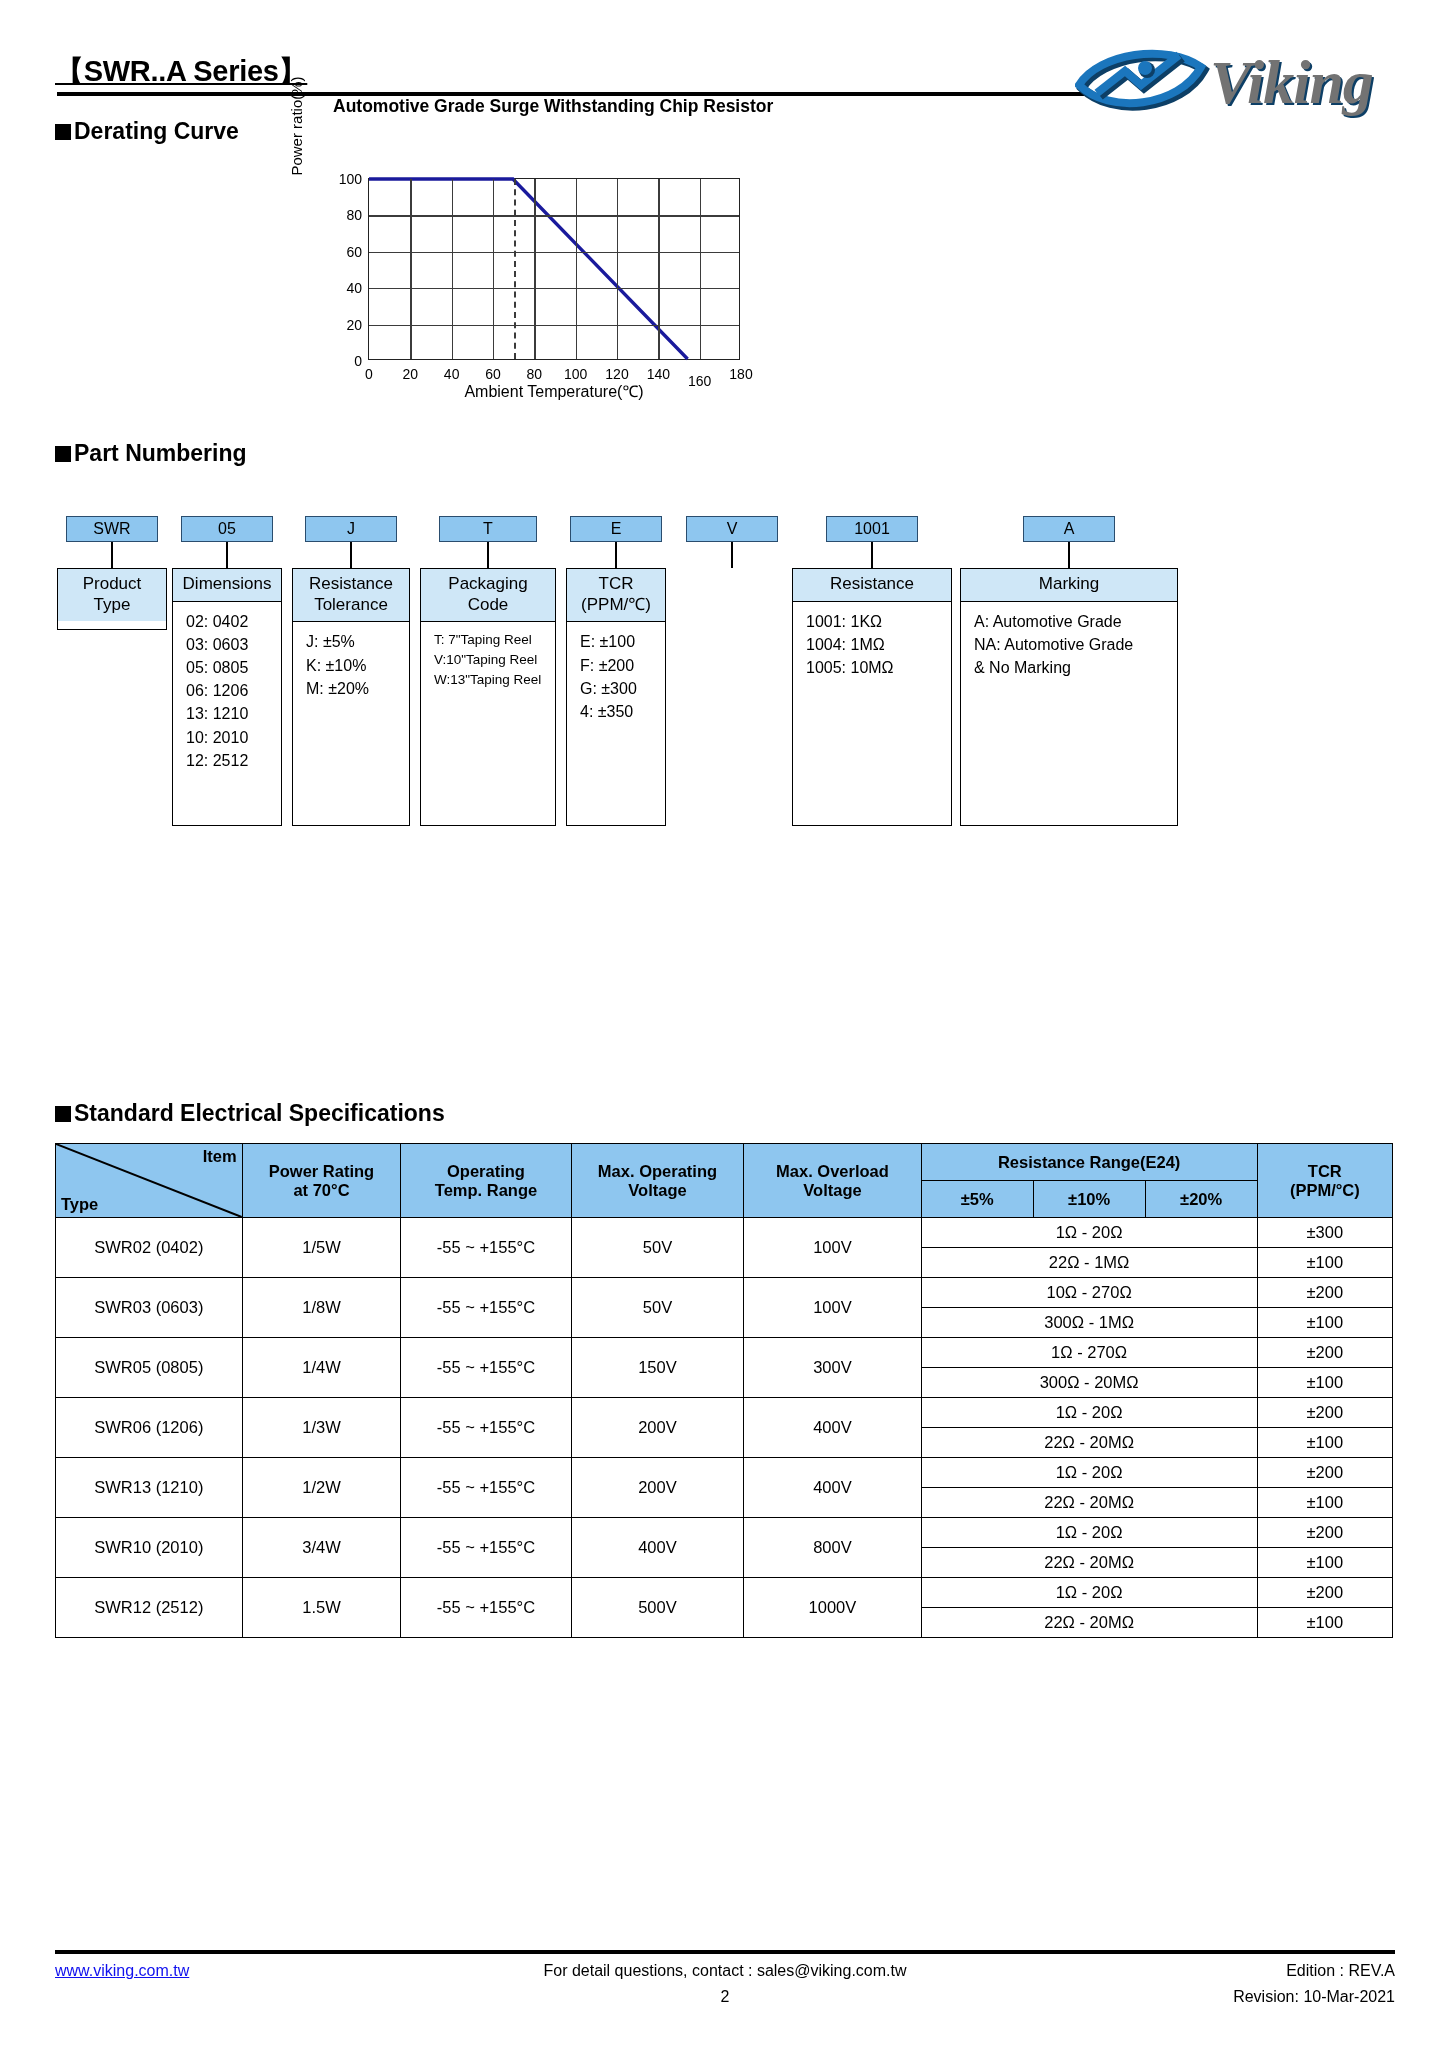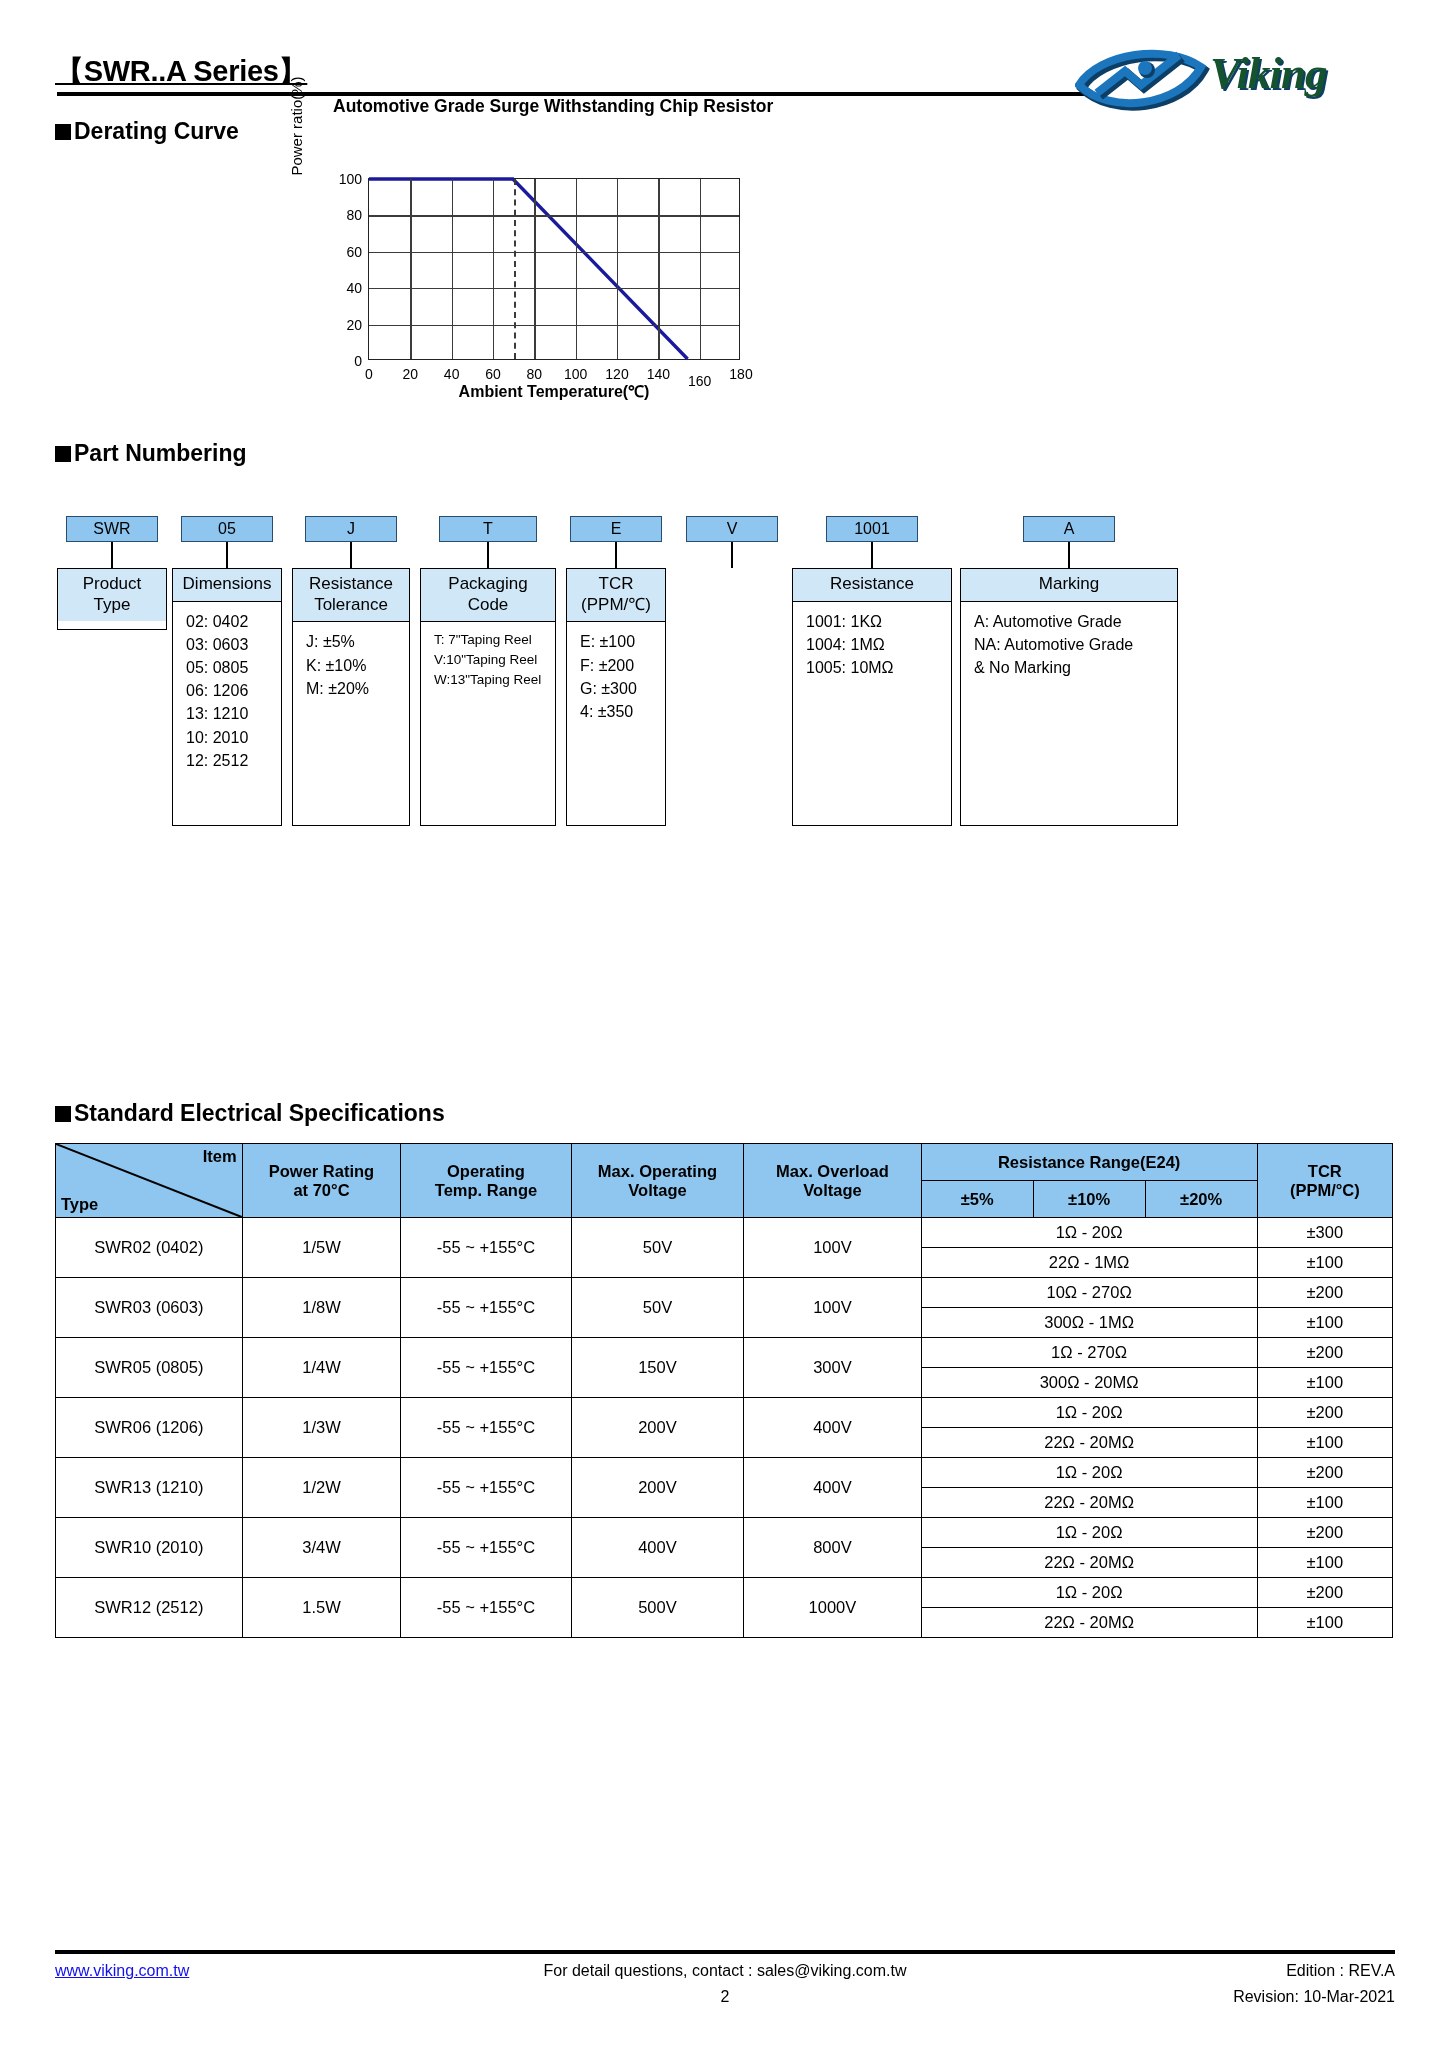--- a/index.html
+++ b/index.html
@@ -59,22 +59,22 @@
     width: 320px;
     height: 78px;
   }
   .logo-word {
     position: absolute;
     left: 135px;
     top: 2px;
     font-family: "Liberation Serif", serif;
     font-style: italic;
     font-weight: bold;
-    font-size: 45px;
-    color: #14532d;
+    font-size: 62px;
+    color: #737373;
     letter-spacing: -1px;
     text-shadow: 2px 2px 0 #0d3f66;
   }
 
   
   .section-head {
     position: absolute;
     font-size: 23px;
     font-weight: bold;
     white-space: nowrap;
@@ -150,21 +150,20 @@
     white-space: nowrap;
   }
   .xlabel {
     position: absolute;
     left: 68px;
     width: 372px;
     top: 212px;
     text-align: center;
     font-size: 16px;
     white-space: nowrap;
-    font-weight: bold;
   }
   .curve-svg {
     position: absolute;
     left: 0; top: 0;
     width: 100%; height: 100%;
     overflow: visible;
   }
 
   
   .pn {

